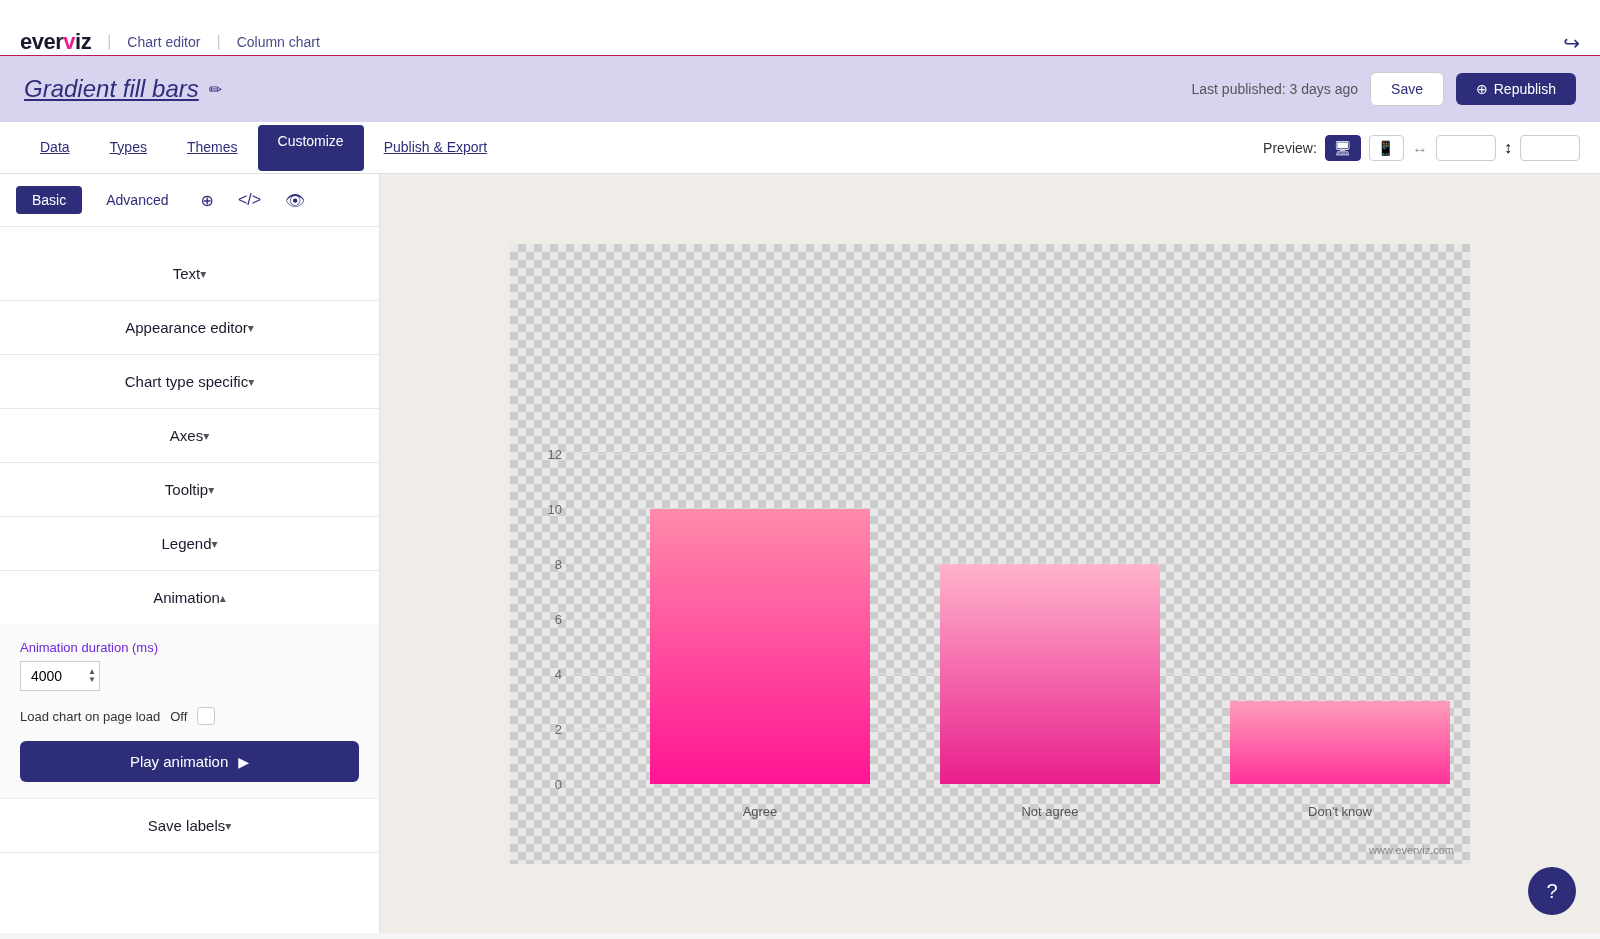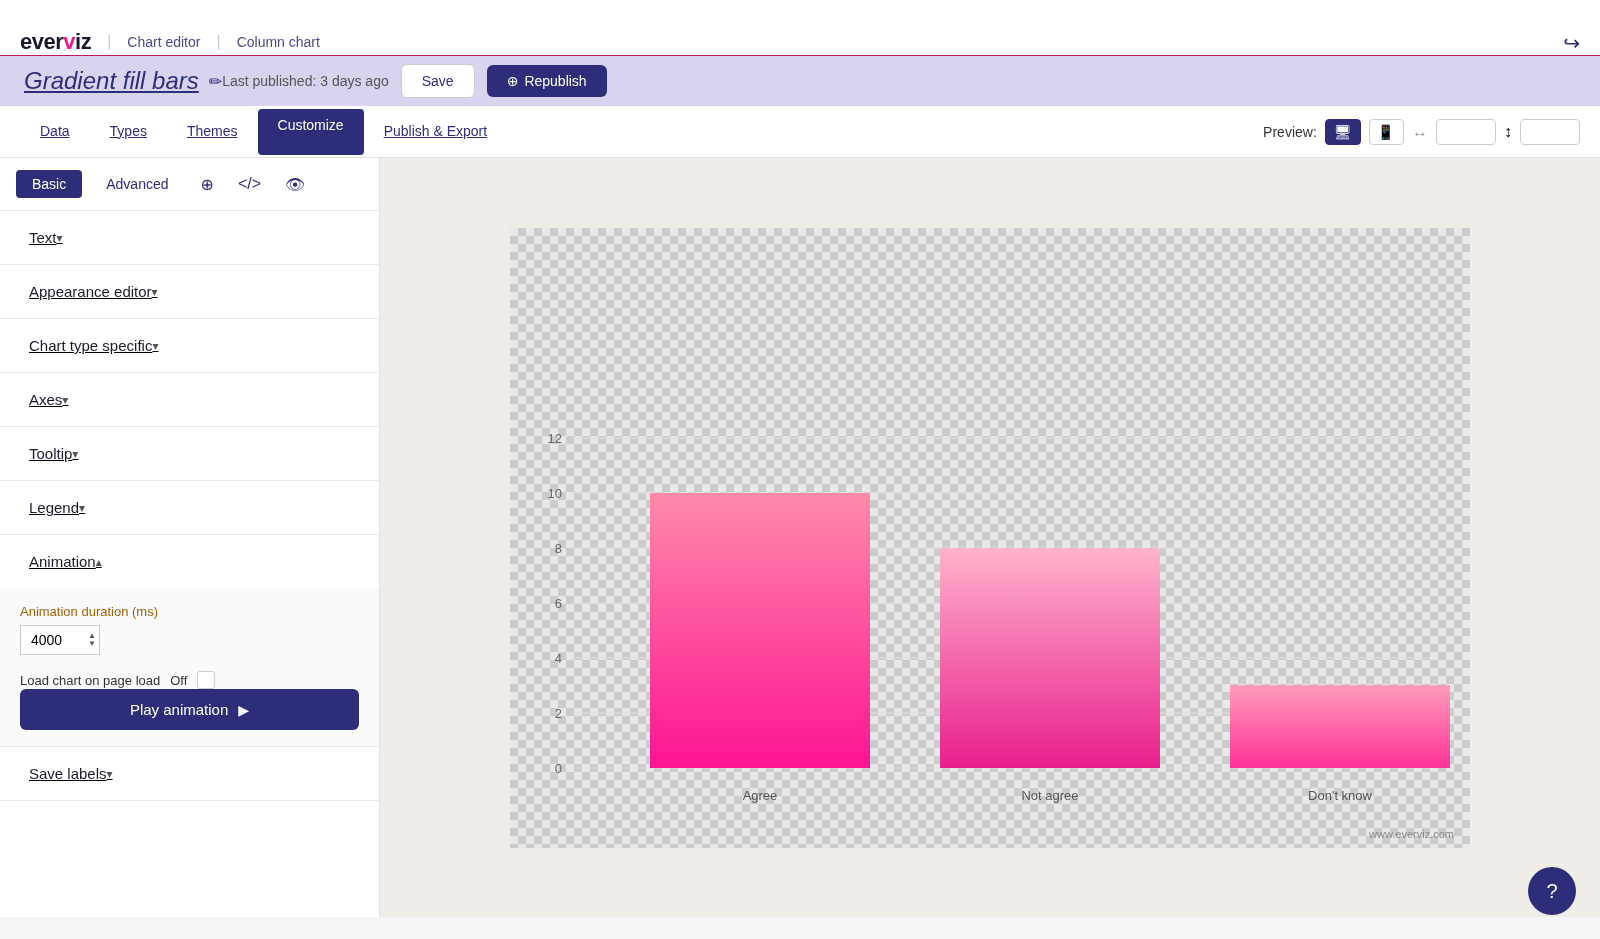--- a/index.html
+++ b/index.html
@@ -15,22 +15,22 @@
     .logo { display: flex; align-items: center; }
     .logo-text { font-size: 22px; font-weight: 700; color: #1a1a2e; letter-spacing: -0.5px; }
     .logo-dot { color: #e91e8c; }
     .nav-divider { color: #ccc; margin: 0 8px; }
     .nav-link { color: #4a4a8a; font-size: 14px; text-decoration: none; }
     .top-nav-right { display: flex; align-items: center; }
     .exit-icon { color: #2d2d7a; font-size: 20px; cursor: pointer; }
 
     
     .title-bar {
-      background: #d8d4f0; padding: 8px 24px;
-      display: flex; align-items: center; justify-content: flex-start;
+      background: #d8d4f0; padding: 16px 24px;
+      display: flex; align-items: center; justify-content: space-between;
     }
     .chart-title { font-size: 24px; color: #2d2d7a; font-style: italic; font-weight: 400; text-decoration: underline; cursor: pointer; }
     .edit-icon { color: #2d2d7a; margin-left: 10px; cursor: pointer; font-size: 16px; }
     .title-right { display: flex; align-items: center; gap: 12px; }
     .last-published { color: #555; font-size: 14px; }
     .btn-save {
       background: #fff; border: 1px solid #ccc; color: #2d2d7a;
       padding: 8px 20px; border-radius: 6px; font-size: 14px; cursor: pointer; font-weight: 500;
     }
     .btn-republish {
@@ -58,54 +58,54 @@
     .preview-label { font-size: 14px; color: #333; }
     .preview-btn { background: none; border: 1px solid #ccc; border-radius: 4px; padding: 4px 8px; cursor: pointer; font-size: 14px; }
     .preview-btn.active { background: #2d2d7a; color: #fff; border-color: #2d2d7a; }
     .preview-input { width: 60px; border: 1px solid #ccc; border-radius: 4px; padding: 4px 8px; font-size: 14px; text-align: center; }
     .preview-sep { color: #999; }
 
     
     .main-content { display: flex; height: calc(939px - 56px - 72px - 52px); }
 
     
-    .left-panel { width: 380px; background: #fff; border-right: 1px solid #e0e0e0; display: flex; flex-direction: column; overflow: hidden; }
+    .left-panel { width: 380px; background: #fff; border-right: 1px solid #e0e0e0; display: flex; flex-direction: column; overflow: hidden; gap: 20px; }
 
     .sub-tab-bar { display: flex; align-items: center; padding: 12px 16px; gap: 8px; border-bottom: 1px solid #e8e8e8; background: #fff; }
     .sub-tab-btn {
       padding: 6px 16px; border-radius: 4px; font-size: 14px; cursor: pointer;
       background: none; border: none; color: #2d2d7a; font-weight: 500;
     }
     .sub-tab-btn.active { background: #2d2d7a; color: #fff; }
     .sub-tab-icon { background: none; border: none; cursor: pointer; color: #2d2d7a; font-size: 16px; padding: 4px 8px; }
 
     .panel-scroll { flex: 1; overflow-y: auto; }
 
     
     .accordion-section { border-bottom: 1px solid #e8e8e8; }
     .accordion-header {
-      display: flex; align-items: center; justify-content: flex-start;
-      padding: 18px 29px; cursor: pointer; background: #fff; text-decoration: underline;
+      display: flex; align-items: center; justify-content: center;
+      padding: 18px 29px; cursor: pointer; background: #fff;
     }
     .accordion-label { font-size: 15px; color: #1a1a2e; font-weight: 500; }
     .chevron { color: #555; font-size: 12px; }
 
     
     .accordion-content { padding: 16px 20px; background: #fafafa; }
     .form-row { margin-bottom: 16px; }
-    .form-label { font-size: 13px; color: #a16207; margin-bottom: 6px; display: block; }
+    .form-label { font-size: 13px; color: #6d28d9; margin-bottom: 6px; display: block; }
     .form-input-wrap { position: relative; display: inline-block; }
     .form-input {
       border: 1px solid #ccc; border-radius: 0; padding: 6px 30px 6px 10px;
       font-size: 14px; width: 80px;
     }
     .stepper { position: absolute; right: 4px; top: 50%; transform: translateY(-50%); display: flex; flex-direction: column; }
     .stepper-btn { background: none; border: none; cursor: pointer; font-size: 8px; color: #555; line-height: 1; }
 
-    .toggle-row { display: flex; align-items: center; gap: 10px; }
+    .toggle-row { display: flex; align-items: center; gap: 10px; margin-bottom: 16px; }
     .toggle-label { font-size: 13px; color: #333; }
     .toggle-state { font-size: 13px; color: #333; }
     .toggle-checkbox { width: 18px; height: 18px; border: 1px solid #ccc; border-radius: 3px; cursor: pointer; appearance: none; background: #fff; }
 
     .play-btn {
       width: 100%; background: #2d2d7a; color: #fff; border: none;
       border-radius: 6px; padding: 12px; font-size: 15px; cursor: pointer;
       display: flex; align-items: center; justify-content: center; gap: 10px;
       font-weight: 400;
     }

